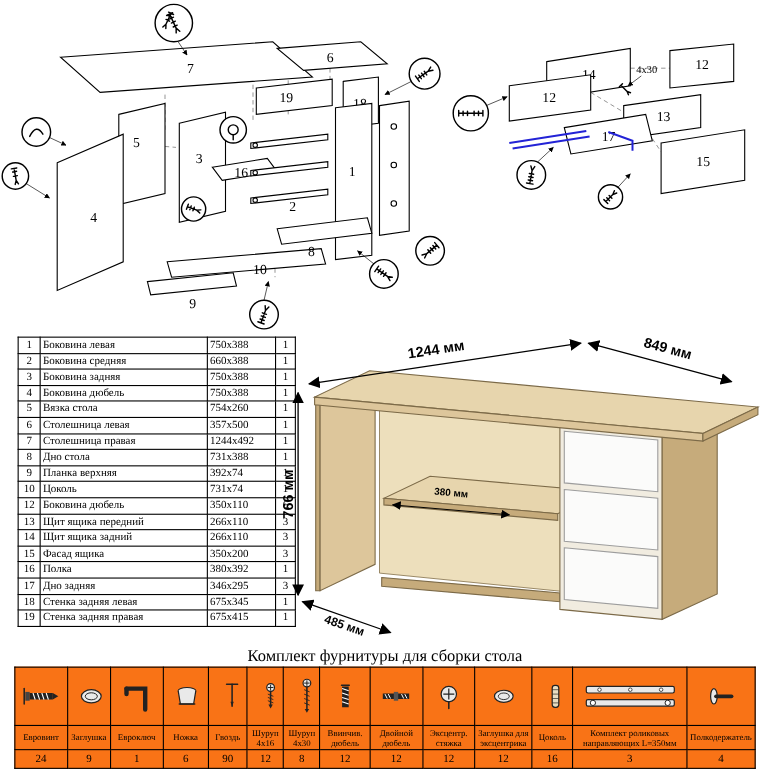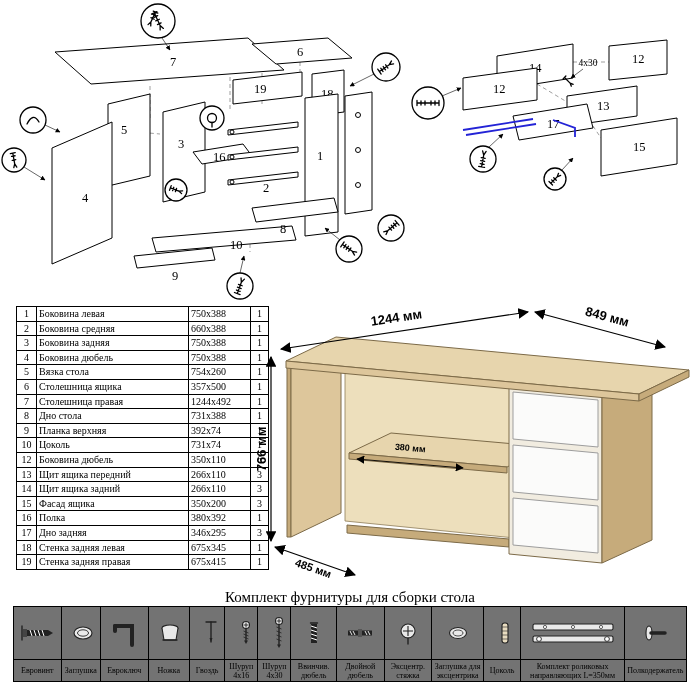--- a/index.html
+++ b/index.html
@@ -35,21 +35,21 @@
   
   #parts-table table{border-collapse:collapse;background:#fff;}
   #parts-table td{border:1px solid #000;font-size:10px;line-height:13.6px;padding:0 2px;white-space:nowrap;}
   #parts-table td.num{width:15px;text-align:center;}
   #parts-table td.name{width:147px;}
   #parts-table td.size{width:57px;}
   #parts-table td.qty{width:13px;text-align:center;}
 
   
   #hw-title{position:absolute;top:589px;left:0;width:700px;text-align:center;font-size:15px;}
-  #hardware table{border-collapse:collapse;table-layout:fixed;width:674px;background:#737373;}
+  #hardware table{border-collapse:collapse;table-layout:fixed;width:674px;background:#f97316;}
   #hardware td{border:1px solid #000;text-align:center;vertical-align:middle;overflow:hidden;}
   #hardware tr.icons td{height:50px;}
   #hardware tr.names td{font-size:8px;line-height:9px;height:21px;padding:0 1px;}
   #hardware tr.qtys td{font-size:10px;height:14px;}
   .hico{display:block;margin:0 auto;}
   .istk{stroke:#222;fill:none;stroke-width:1.4;stroke-linecap:round;}
   .ifil{fill:#e9e9e9;stroke:#222;stroke-width:1.1;}
 </style>
 </head>
 <body>
@@ -307,21 +307,21 @@
           <td class="qty">1</td>
         </tr>
       <tr>
           <td class="num">5</td>
           <td class="name">Вязка стола</td>
           <td class="size">754x260</td>
           <td class="qty">1</td>
         </tr>
       <tr>
           <td class="num">6</td>
-          <td class="name">Столешница ящика</td>
+          <td class="name">Столешница левая</td>
           <td class="size">357x500</td>
           <td class="qty">1</td>
         </tr>
       <tr>
           <td class="num">7</td>
           <td class="name">Столешница правая</td>
           <td class="size">1244x492</td>
           <td class="qty">1</td>
         </tr>
       <tr>
@@ -590,15 +590,31 @@
         <td>Шуруп 4х16</td>
         <td>Шуруп 4х30</td>
         <td>Ввинчив. дюбель</td>
         <td>Двойной дюбель</td>
         <td>Эксцентр. стяжка</td>
         <td>Заглушка для эксцентрика</td>
         <td>Цоколь</td>
         <td>Комплект роликовых направляющих L=350мм</td>
         <td>Полкодержатель</td>
       </tr>
+      <tr class="qtys">
+        <td>24</td>
+        <td>9</td>
+        <td>1</td>
+        <td>6</td>
+        <td>90</td>
+        <td>12</td>
+        <td>8</td>
+        <td>12</td>
+        <td>12</td>
+        <td>12</td>
+        <td>12</td>
+        <td>16</td>
+        <td>3</td>
+        <td>4</td>
+      </tr>
     </tbody>
   </table>
 </div>
 
 </body></html>

